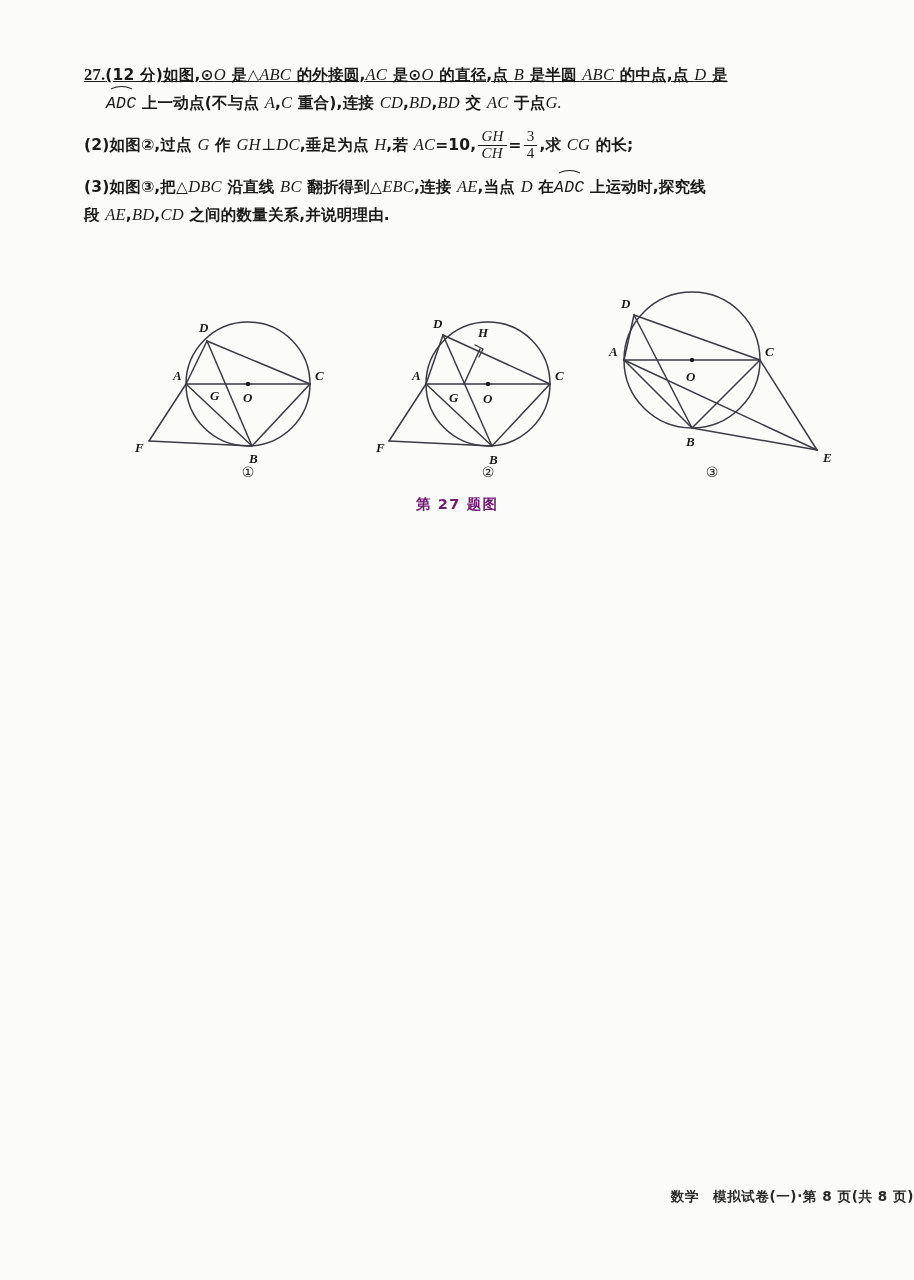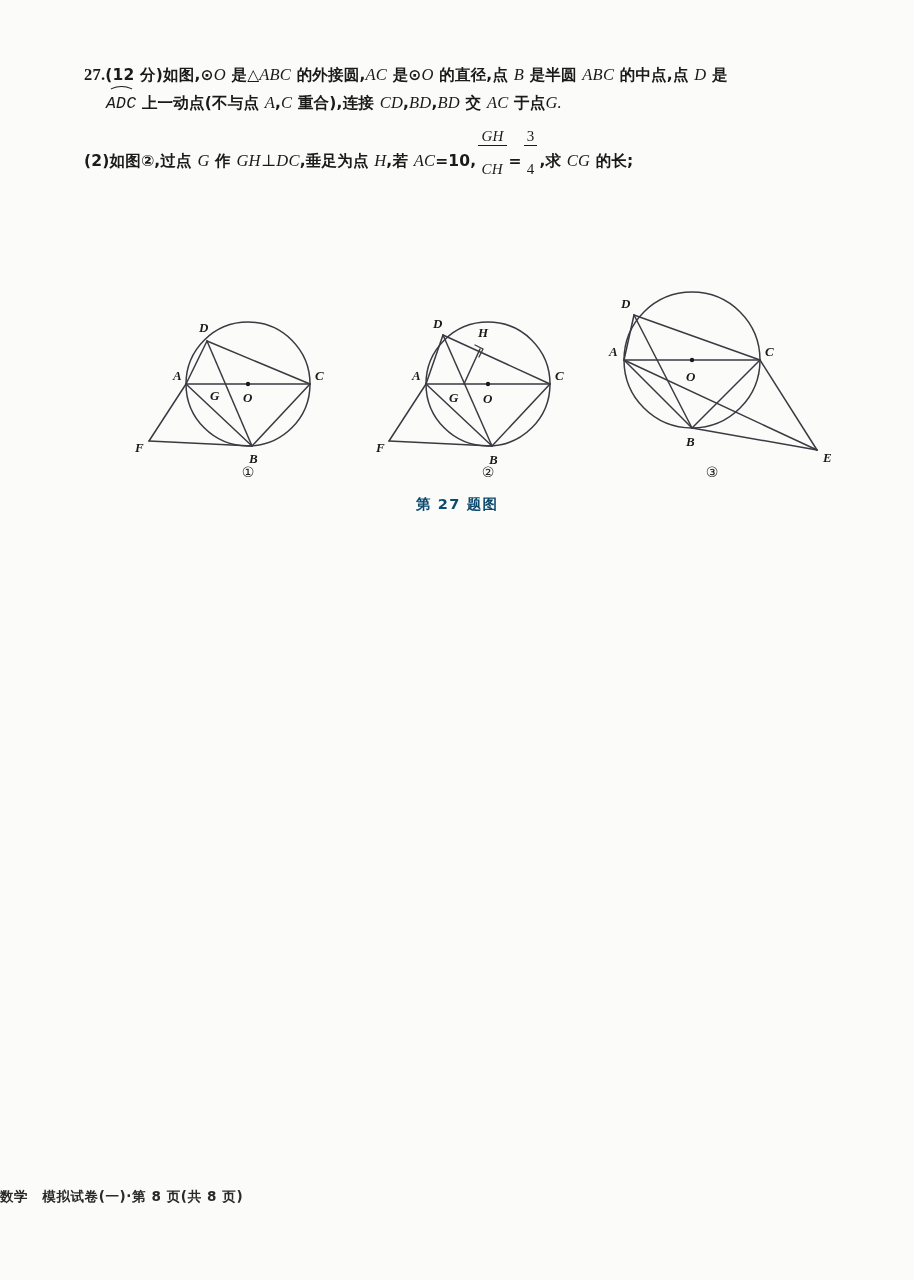--- a/index.html
+++ b/index.html
@@ -28,21 +28,21 @@
     width: 760px;
   }
   .line {
     font-size: 16.5px;
     line-height: 1.55;
     letter-spacing: 0.2px;
     white-space: nowrap;
     margin-bottom: 11px;
     display: block;
   }
-  .line.l1 { margin-bottom: 2px; }
+  .line.l1 { margin-bottom: 2px; text-decoration: underline; }
   .line.l1b { margin-bottom: 14px; padding-left: 22px; }
   .line.l5 { margin-bottom: 2px; }
   .line.l5b { margin-bottom: 0; }
   .qnum {
     font-weight: bold;
     font-size: 16.5px;
   }
   .it {
     font-style: italic;
     font-family: "Liberation Serif", "DejaVu Serif", serif;
@@ -74,21 +74,21 @@
     display: inline-block;
     vertical-align: middle;
     text-align: left;
     font-style: italic;
     line-height: 1.05;
     margin: 0 2px;
     position: relative;
     top: -1px;
   }
   .frac .num { display: block; font-size: 15px; padding: 0 3px; }
-  .frac .den { display: block; font-size: 15px; border-top: 1.3px solid #1a1a1a; padding: 16px 3px; }
+  .frac .den { display: block; font-size: 15px; border-top: 1.3px solid #1a1a1a; padding: 0 3px; }
   .frac.plain { font-style: normal; }
 
   
   .figs {
     position: absolute;
     left: 0;
     top: 288px;
     width: 914px;
     height: 215px;
   }
@@ -108,28 +108,28 @@
   .figcaption {
     position: absolute;
     left: 0;
     top: 495px;
     width: 914px;
     text-align: center;
     font-family: "DejaVu Sans", "Liberation Sans", sans-serif;
     font-weight: bold;
     font-size: 14.5px;
     letter-spacing: 1.2px;
-    color: #0c4a6e;
+    color: #701a75;
   }
   .footer {
     position: absolute;
     left: 0;
     top: 1188px;
     width: 914px;
-    text-align: left;
+    text-align: right;
     font-family: "DejaVu Sans", "Liberation Sans", sans-serif;
     font-weight: bold;
     font-size: 13.5px;
     letter-spacing: 0.6px;
     color: #2a2a2a;
   }
   .ptlabel {
     font-family: "Liberation Serif", "DejaVu Serif", serif;
     font-style: italic;
     font-weight: bold;
@@ -150,21 +150,27 @@
 
     <div class="line l1b">
       <span class="arc it">ADC</span><span class="cn"> 上一动点(不与点 </span><span class="it">A</span><span class="cn">,</span><span class="it">C</span><span class="cn"> 重合),连接 </span><span class="it">CD</span><span class="cn">,</span><span class="it">BD</span><span class="cn">,</span><span class="it">BD</span><span class="cn"> 交 </span><span class="it">AC</span><span class="cn"> 于点</span><span class="it">G.</span>
     </div>
 
 
     <div class="line l3">
       <span class="cn">(2)</span><span class="cn">如图②,过点 </span><span class="it">G</span><span class="cn"> 作 </span><span class="it">GH⊥DC</span><span class="cn">,垂足为点 </span><span class="it">H</span><span class="cn">,若 </span><span class="it">AC</span><span class="cn">=10,</span><span class="frac"><span class="num">GH</span><span class="den">CH</span></span><span class="cn">=</span><span class="frac plain"><span class="num">3</span><span class="den">4</span></span><span class="cn">,求 </span><span class="it">CG</span><span class="cn"> 的长;</span>
     </div>
 
-
+    <div class="line l5">
+      <span class="cn">(3)</span><span class="cn">如图③,把△</span><span class="it">DBC</span><span class="cn"> 沿直线 </span><span class="it">BC</span><span class="cn"> 翻折得到△</span><span class="it">EBC</span><span class="cn">,连接 </span><span class="it">AE</span><span class="cn">,当点 </span><span class="it">D</span><span class="cn"> 在</span><span class="arc it">ADC</span><span class="cn"> 上运动时,探究线</span>
+    </div>
+
+    <div class="line l5b">
+      <span class="cn">段 </span><span class="it">AE</span><span class="cn">,</span><span class="it">BD</span><span class="cn">,</span><span class="it">CD</span><span class="cn"> 之间的数量关系,并说明理由.</span>
+    </div>
   </div>
 
   <div class="figs">
 
     <div class="fig" style="left:130px;">
       <svg width="230" height="200" viewBox="0 0 230 200">
         <g fill="none" stroke="#3a3a42" stroke-width="1.5" stroke-linecap="round">
 
           <circle cx="118" cy="96" r="62"></circle>
 

